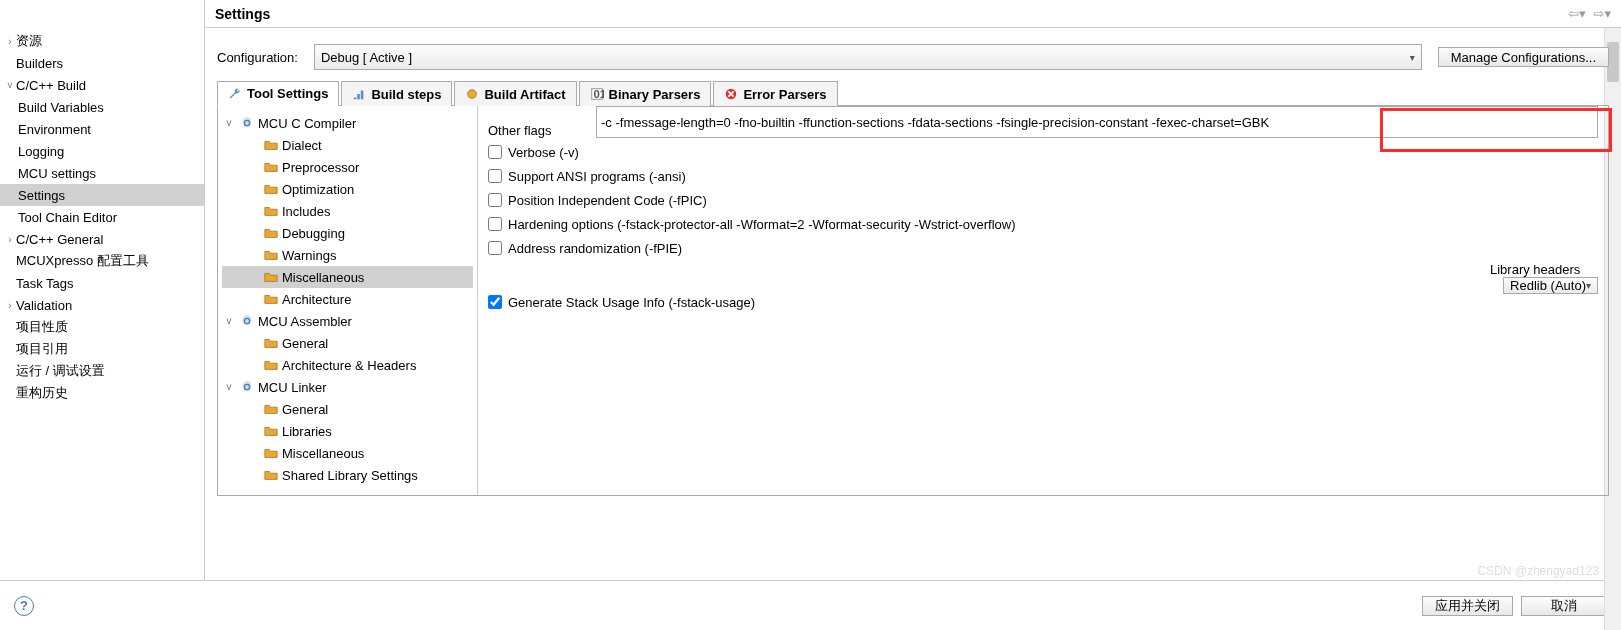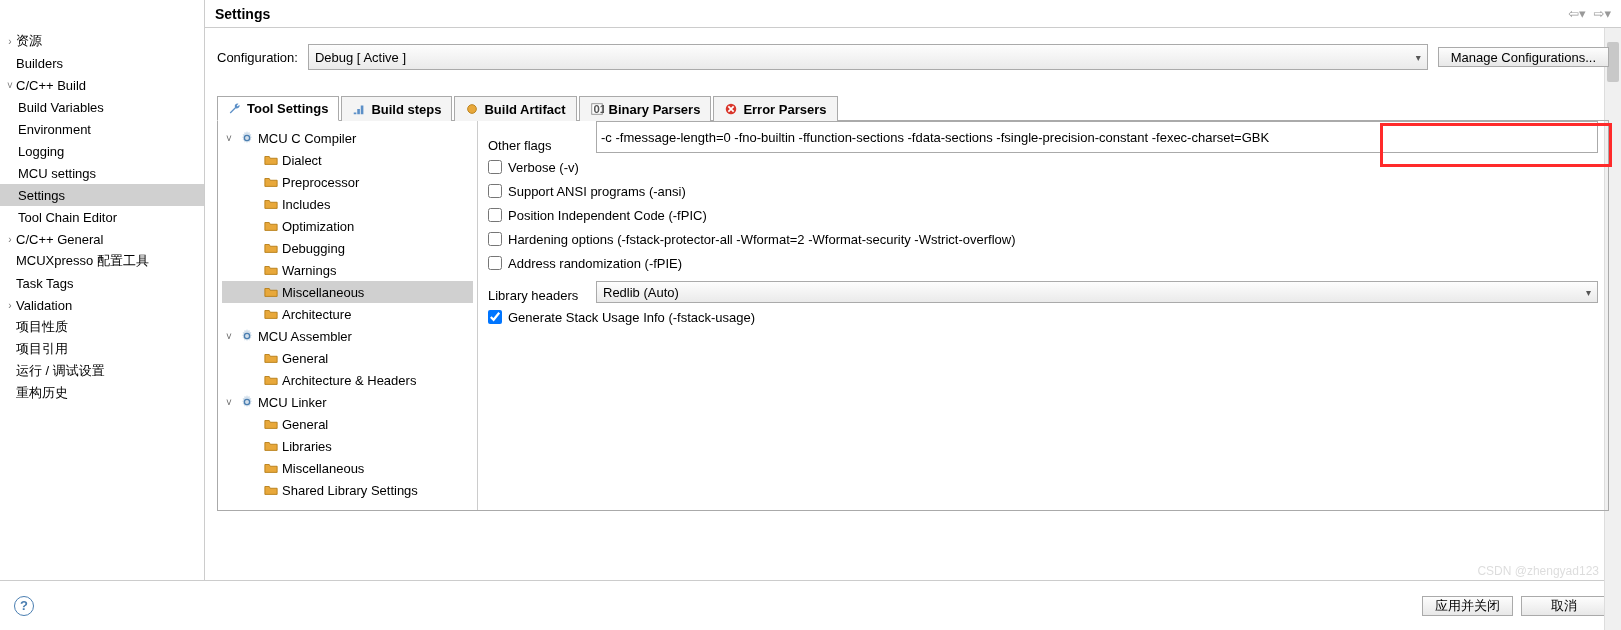--- a/index.html
+++ b/index.html
@@ -10,21 +10,21 @@
 .tree-item { display: flex; align-items: center; height: 22px; padding-left: 6px; cursor: default; white-space: nowrap; }
 .tree-item.selected { background: #d0d0d0; }
 .tree-item .arrow { width: 12px; display: inline-block; color: #777; font-size: 10px; text-align: center; }
 .tree-item.level0 { padding-left: 4px; }
 .tree-item.level1 { padding-left: 6px; }
 .right-panel { flex: 1; display: flex; flex-direction: column; min-width: 0; }
 .header-row { height: 28px; display: flex; align-items: center; border-bottom: 1px solid #ccc; padding: 0 10px; position: relative; }
 .header-row .title { font-weight: bold; font-size: 14px; }
 .header-row .nav-icons { position: absolute; right: 10px; display: flex; gap: 8px; color: #999; }
 .content { flex: 1; padding: 16px 12px 8px 12px; overflow: auto; position: relative; }
-.config-row { display: flex; align-items: center; gap: 10px; margin-bottom: 25px; }
+.config-row { display: flex; align-items: center; gap: 16px; margin-bottom: 10px; }
 .config-row label { font-size: 13px; }
 .config-select { flex: 1; height: 26px; border: 1px solid #aaa; background: linear-gradient(#fdfdfd,#eaeaea); padding: 0 6px; display: flex; align-items: center; justify-content: space-between; }
 .btn { height: 20px; padding: 0 12px; border: 1px solid #aaa; background: linear-gradient(#fdfdfd,#e8e8e8); cursor: pointer; display: flex; align-items: center; }
 .tabs { display: flex; border-bottom: 1px solid #aaa; font-weight: bold; }
 .tab { display: flex; align-items: center; gap: 5px; padding: 4px 10px; border: 1px solid #aaa; border-bottom: none; background: #f4f4f4; margin-right: 2px; cursor: pointer; position: relative; top: 1px; }
 .tab.active { background: #fff; border-bottom: 1px solid #fff; }
 .tab-icon { width: 14px; height: 14px; display: inline-block; }
 .tab-body { display: flex; border: 1px solid #aaa; border-top: none; min-height: 390px; }
 .tool-tree { width: 260px; border-right: 1px solid #ccc; padding: 6px 4px; overflow: auto; }
 .tt-item { display: flex; align-items: center; height: 22px; gap: 4px; cursor: default; white-space: nowrap; }
@@ -33,21 +33,21 @@
 .tt-item.selected { background: #d0d0d0; }
 .tt-item .arrow { width: 10px; font-size: 10px; color: #666; }
 .tt-icon { width: 14px; height: 14px; }
 .tt-label { }
 .settings-panel { flex: 1; padding: 6px 10px; position: relative; }
 .field-row { display: flex; align-items: flex-end; height: 26px; margin-bottom: 2px; }
 .field-label { width: 108px; }
 .text-input { flex: 1; height: 32px; border: 1px solid #aaa; padding: 0 4px; font-size: 13px; }
 .checkbox-row { display: flex; align-items: center; height: 24px; gap: 6px; }
 .checkbox-row input { width: 14px; height: 14px; }
-.select-input { flex: 1; height: 22px; border: 1px solid #aaa; background: linear-gradient(#fdfdfd,#eaeaea); display: flex; align-items: center; justify-content: space-between; padding: 0 6px; margin-top: 12px; }
+.select-input { flex: 1; height: 22px; border: 1px solid #aaa; background: linear-gradient(#fdfdfd,#eaeaea); display: flex; align-items: center; justify-content: space-between; padding: 0 6px; }
 .highlight-box { position: absolute; border: 3px solid #ff2a2a; pointer-events: none; }
 .footer { height: 50px; border-top: 1px solid #ccc; display: flex; align-items: center; justify-content: space-between; padding: 0 14px; }
 .help-icon { width: 20px; height: 20px; border: 1.5px solid #4a7eb1; border-radius: 50%; color: #4a7eb1; display: flex; align-items: center; justify-content: center; font-weight: bold; font-size: 13px; }
 .footer-buttons { display: flex; gap: 8px; }
 .footer-buttons .btn { min-width: 86px; justify-content: center; }
 .scrollbar-right { position: absolute; right: 0; top: 28px; bottom: 0; width: 17px; background: #f0f0f0; border-left: 1px solid #ddd; }
 .scrollbar-right .thumb { position: absolute; top: 14px; left: 2px; right: 2px; height: 40px; background: #c8c8c8; border-radius: 2px; }
 .watermark { position: absolute; right: 22px; bottom: 2px; color: #bbb; font-size: 12px; opacity: .5; pointer-events: none; }
 .chev { font-size: 10px; color: #555; }
 svg { display: block; }
@@ -211,28 +211,28 @@
               <svg class="tt-icon" viewBox="0 0 16 16">
                 <path fill="#e8a83b" stroke="#b57b15" d="M1 4h5l1 2h8v7H1z"></path>
               </svg>
               <span class="tt-label">Preprocessor</span>
             </div>
             <div class="tt-item l1">
               <span class="arrow"></span>
               <svg class="tt-icon" viewBox="0 0 16 16">
                 <path fill="#e8a83b" stroke="#b57b15" d="M1 4h5l1 2h8v7H1z"></path>
               </svg>
+              <span class="tt-label">Optimization</span>
+            </div>
+            <div class="tt-item l1">
+              <span class="arrow"></span>
+              <svg class="tt-icon" viewBox="0 0 16 16">
+                <path fill="#e8a83b" stroke="#b57b15" d="M1 4h5l1 2h8v7H1z"></path>
+              </svg>
               <span class="tt-label">Includes</span>
-            </div>
-            <div class="tt-item l1">
-              <span class="arrow"></span>
-              <svg class="tt-icon" viewBox="0 0 16 16">
-                <path fill="#e8a83b" stroke="#b57b15" d="M1 4h5l1 2h8v7H1z"></path>
-              </svg>
-              <span class="tt-label">Optimization</span>
             </div>
             <div class="tt-item l1">
               <span class="arrow"></span>
               <svg class="tt-icon" viewBox="0 0 16 16">
                 <path fill="#e8a83b" stroke="#b57b15" d="M1 4h5l1 2h8v7H1z"></path>
               </svg>
               <span class="tt-label">Debugging</span>
             </div>
             <div class="tt-item l1">
               <span class="arrow"></span>
@@ -338,21 +338,21 @@
               <div class="checkbox-row">
                 <input type="checkbox" style="">
                 <span>Hardening options (-fstack-protector-all -Wformat=2 -Wformat-security -Wstrict-overflow)</span>
               </div>
               <div class="checkbox-row">
                 <input type="checkbox" style="">
                 <span>Address randomization (-fPIE)</span>
               </div>
             </div>
 
-          <div class="field-row" style="margin-top:2px;">
+          <div class="field-row" style="margin-top:2px;flex-direction:column;">
             <span class="field-label">Library headers</span>
             <div class="select-input">
               <span>Redlib (Auto)</span>
               <span class="chev">▾</span>
             </div>
           </div>
 
           <div class="checkbox-row">
             <input type="checkbox" checked="" style="">
             <span>Generate Stack Usage Info (-fstack-usage)</span>

